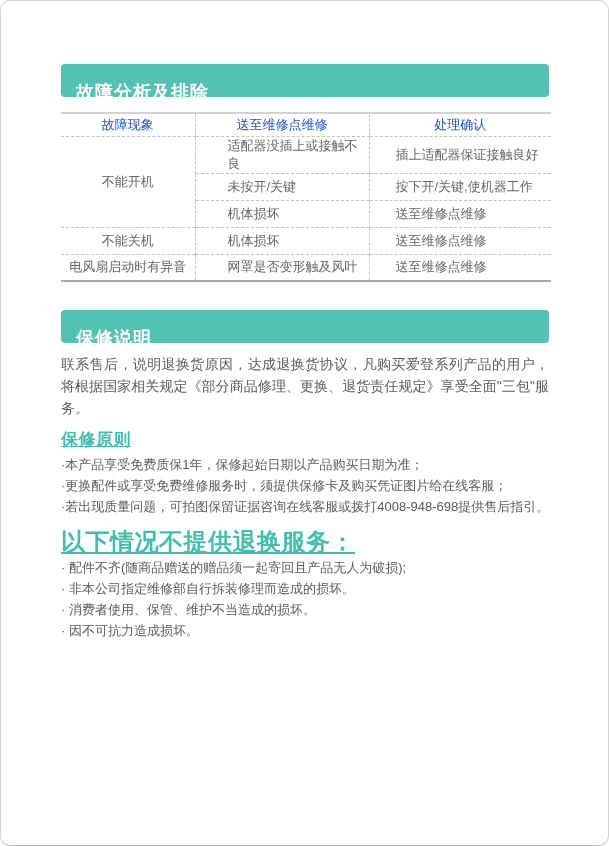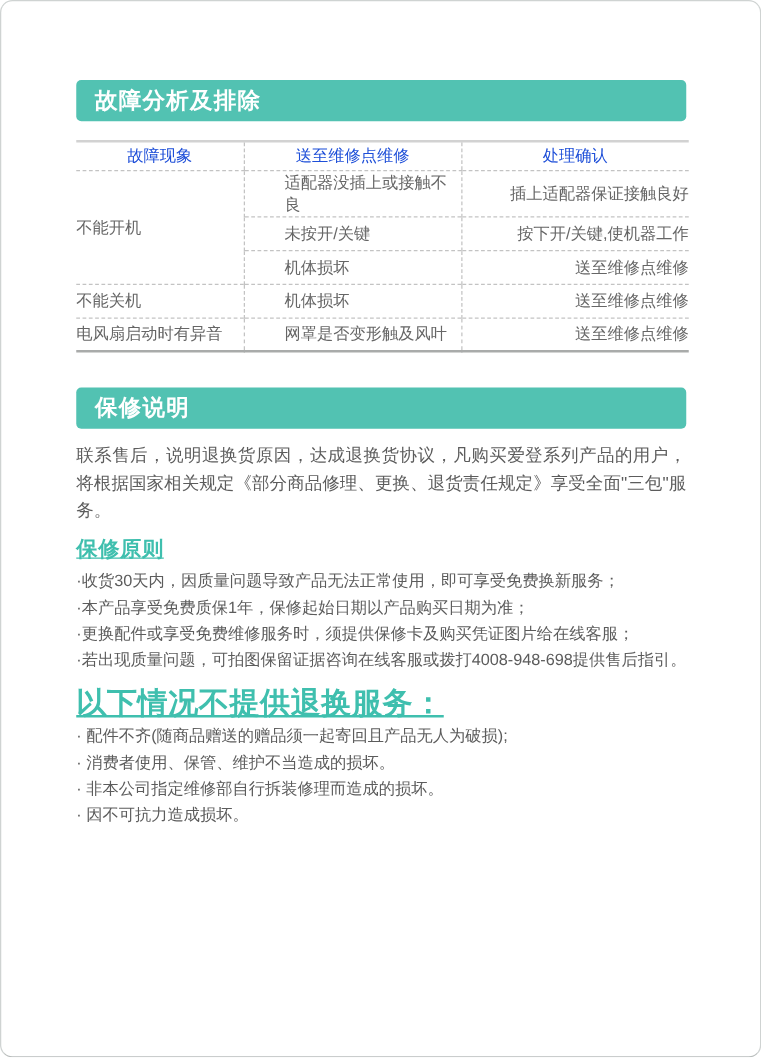--- a/index.html
+++ b/index.html
@@ -21,21 +21,21 @@
   
   .banner {
     margin-top: 63px;
     height: 33px;
     line-height: 33px;
     background: #52c2b2;
     border-radius: 4px;
     color: #ffffff;
     font-size: 18px;
     font-weight: bold;
-    padding: 0 15px;
+    padding: 12px 15px;
     letter-spacing: 1px;
   }
   .banner.second { margin-top: 28px; }
 
   
   table.ts {
     margin-top: 15px;
     width: 490px;
     border-collapse: collapse;
     table-layout: fixed;
@@ -47,25 +47,25 @@
   table.ts th {
     height: 23px;
     font-weight: normal;
     text-align: center;
     border-bottom: 1px dashed #c3c3c3;
     color: #1d4ed8;
   }
   table.ts td { height: 27px; }
   table.ts tbody td { border-top: 1px dashed #c3c3c3; }
   table.ts tbody tr:first-child td { border-top: none; }
-  table.ts .col1 { }
+  table.ts .col1 { text-align: center; }
   table.ts .col2, table.ts th.h2 { border-left: 1px dashed #c3c3c3; }
   table.ts .col3, table.ts th.h3 { border-left: 1px dashed #c3c3c3; }
   table.ts .col2 { padding-left: 32px; text-align: left; }
-  table.ts .col3 { padding-left: 26px; text-align: right; margin-top: 48px; }
+  table.ts .col3 { padding-left: 26px; text-align: left; margin-top: 48px; }
 
   
   .intro {
     margin-top: 10px;
     font-size: 14px;
     line-height: 22px;
     color: #5c5c5c;
     text-align: justify;
   }
   .sub-title {
@@ -137,28 +137,27 @@
     </table>
 
     <div class="banner second">
       <span>保修说明</span>
     </div>
 
     <p class="intro">联系售后，说明退换货原因，达成退换货协议，凡购买爱登系列产品的用户，将根据国家相关规定《部分商品修理、更换、退货责任规定》享受全面"三包"服务。</p>
 
     <div class="sub-title">保修原则</div>
     <div class="bullets">
-      <div class="line">·收货30天内，因质量问题导致产品无法正常使用，即可享受免费换新服务；</div>
       <div class="line">·本产品享受免费质保1年，保修起始日期以产品购买日期为准；</div>
       <div class="line">·更换配件或享受免费维修服务时，须提供保修卡及购买凭证图片给在线客服；</div>
       <div class="line">·若出现质量问题，可拍图保留证据咨询在线客服或拨打4008-948-698提供售后指引。</div>
     </div>
 
     <div class="sub-title big">以下情况不提供退换服务：</div>
     <div class="bullets">
       <div class="line">· 配件不齐(随商品赠送的赠品须一起寄回且产品无人为破损);</div>
+      <div class="line">· 非本公司指定维修部自行拆装修理而造成的损坏。</div>
       <div class="line">· 消费者使用、保管、维护不当造成的损坏。</div>
-      <div class="line">· 非本公司指定维修部自行拆装修理而造成的损坏。</div>
       <div class="line">· 因不可抗力造成损坏。</div>
     </div>
 
   </div>
 </div>
 
 </body></html>

